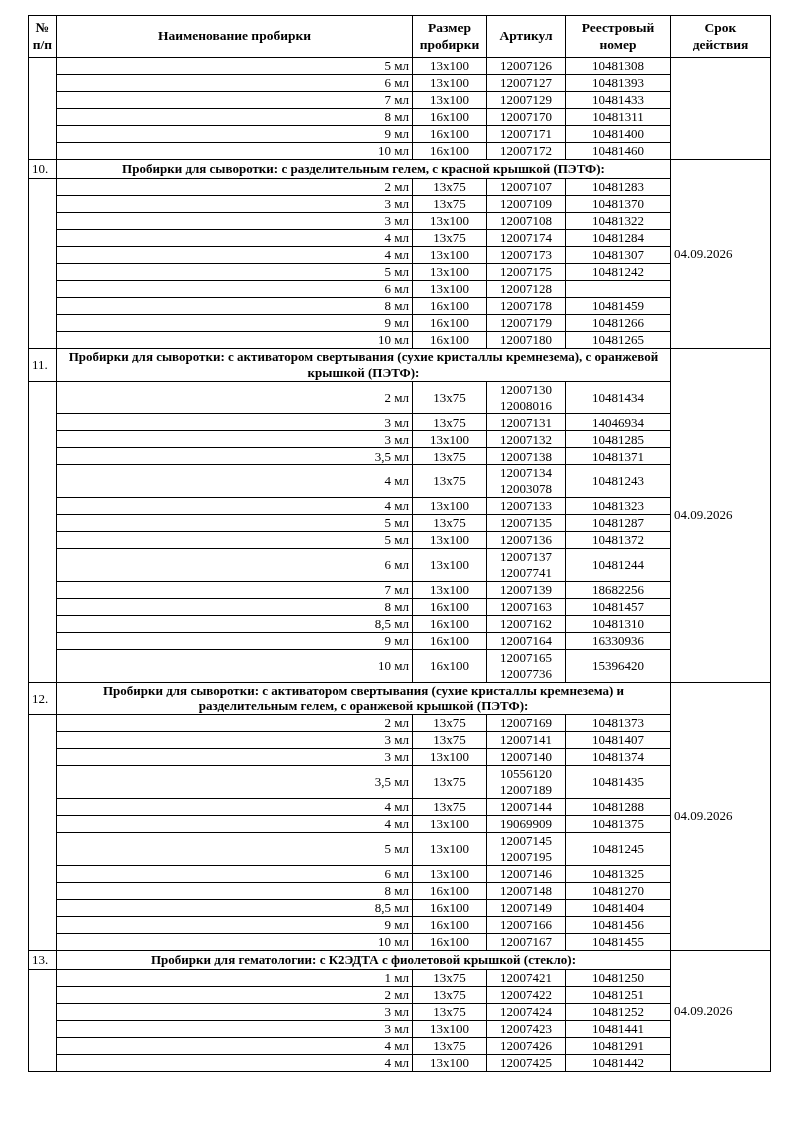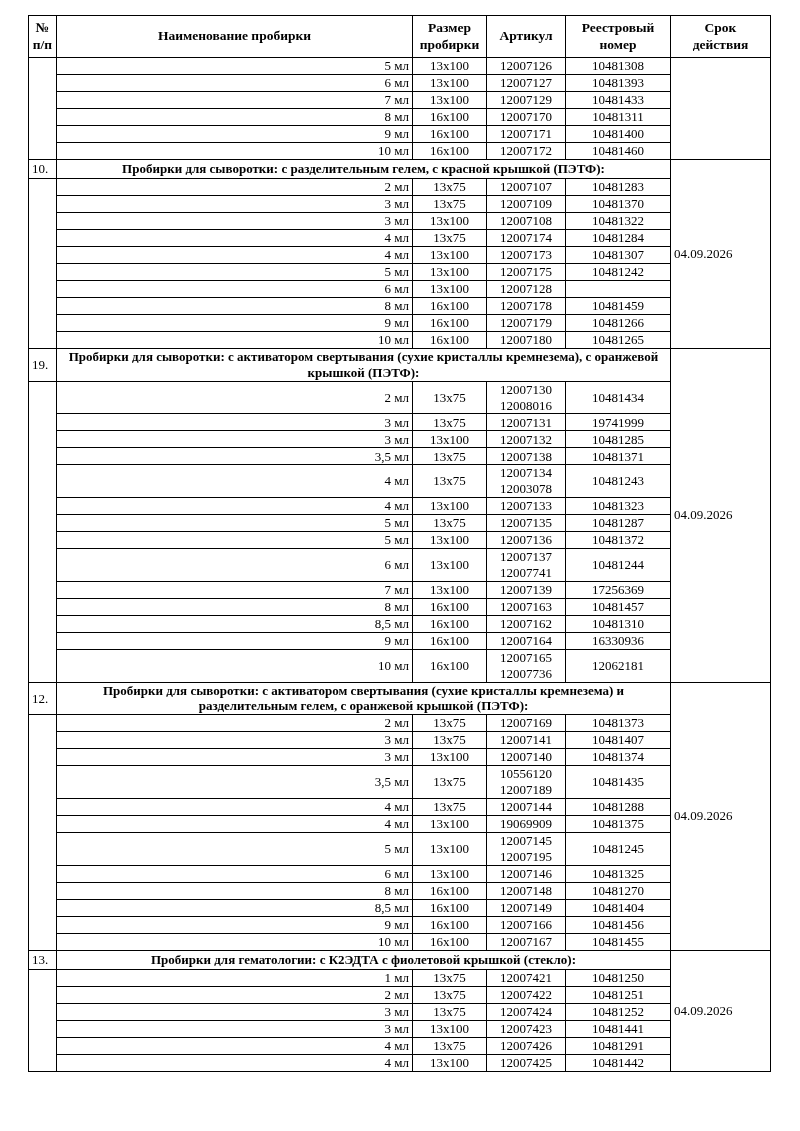--- a/index.html
+++ b/index.html
@@ -211,41 +211,41 @@
         </tr>
         <tr class="data-row">
           <td class="name-cell">10 мл</td>
           <td class="center-cell">16x100</td>
           <td class="center-cell article-cell">
             <div>12007180</div>
           </td>
           <td class="center-cell">10481265</td>
         </tr>
         <tr>
-          <td class="num-cell">19.</td>
+          <td class="num-cell">11.</td>
           <td class="section-title-cell" colspan="4">Пробирки для сыворотки: с активатором свертывания (сухие кристаллы кремнезема), с оранжевой крышкой (ПЭТФ):</td>
           <td class="validity-cell" rowspan="15">04.09.2026</td>
         </tr>
         <tr class="data-row">
           <td class="num-cell" rowspan="14"></td>
           <td class="name-cell">2 мл</td>
           <td class="center-cell">13x75</td>
           <td class="center-cell article-cell">
             <div>12007130</div>
             <div>12008016</div>
           </td>
           <td class="center-cell">10481434</td>
         </tr>
         <tr class="data-row">
           <td class="name-cell">3 мл</td>
           <td class="center-cell">13x75</td>
           <td class="center-cell article-cell">
             <div>12007131</div>
           </td>
-          <td class="center-cell">19741999</td>
+          <td class="center-cell">14046934</td>
         </tr>
         <tr class="data-row">
           <td class="name-cell">3 мл</td>
           <td class="center-cell">13x100</td>
           <td class="center-cell article-cell">
             <div>12007132</div>
           </td>
           <td class="center-cell">10481285</td>
         </tr>
         <tr class="data-row">
@@ -297,21 +297,21 @@
             <div>12007741</div>
           </td>
           <td class="center-cell">10481244</td>
         </tr>
         <tr class="data-row">
           <td class="name-cell">7 мл</td>
           <td class="center-cell">13x100</td>
           <td class="center-cell article-cell">
             <div>12007139</div>
           </td>
-          <td class="center-cell">17256369</td>
+          <td class="center-cell">18682256</td>
         </tr>
         <tr class="data-row">
           <td class="name-cell">8 мл</td>
           <td class="center-cell">16x100</td>
           <td class="center-cell article-cell">
             <div>12007163</div>
           </td>
           <td class="center-cell">10481457</td>
         </tr>
         <tr class="data-row">
@@ -330,21 +330,21 @@
           </td>
           <td class="center-cell">16330936</td>
         </tr>
         <tr class="data-row">
           <td class="name-cell">10 мл</td>
           <td class="center-cell">16x100</td>
           <td class="center-cell article-cell">
             <div>12007165</div>
             <div>12007736</div>
           </td>
-          <td class="center-cell">12062181</td>
+          <td class="center-cell">15396420</td>
         </tr>
         <tr>
           <td class="num-cell">12.</td>
           <td class="section-title-cell" colspan="4">Пробирки для сыворотки: с активатором свертывания (сухие кристаллы кремнезема) и разделительным гелем, с оранжевой крышкой (ПЭТФ):</td>
           <td class="validity-cell" rowspan="13">04.09.2026</td>
         </tr>
         <tr class="data-row">
           <td class="num-cell" rowspan="12"></td>
           <td class="name-cell">2 мл</td>
           <td class="center-cell">13x75</td>

